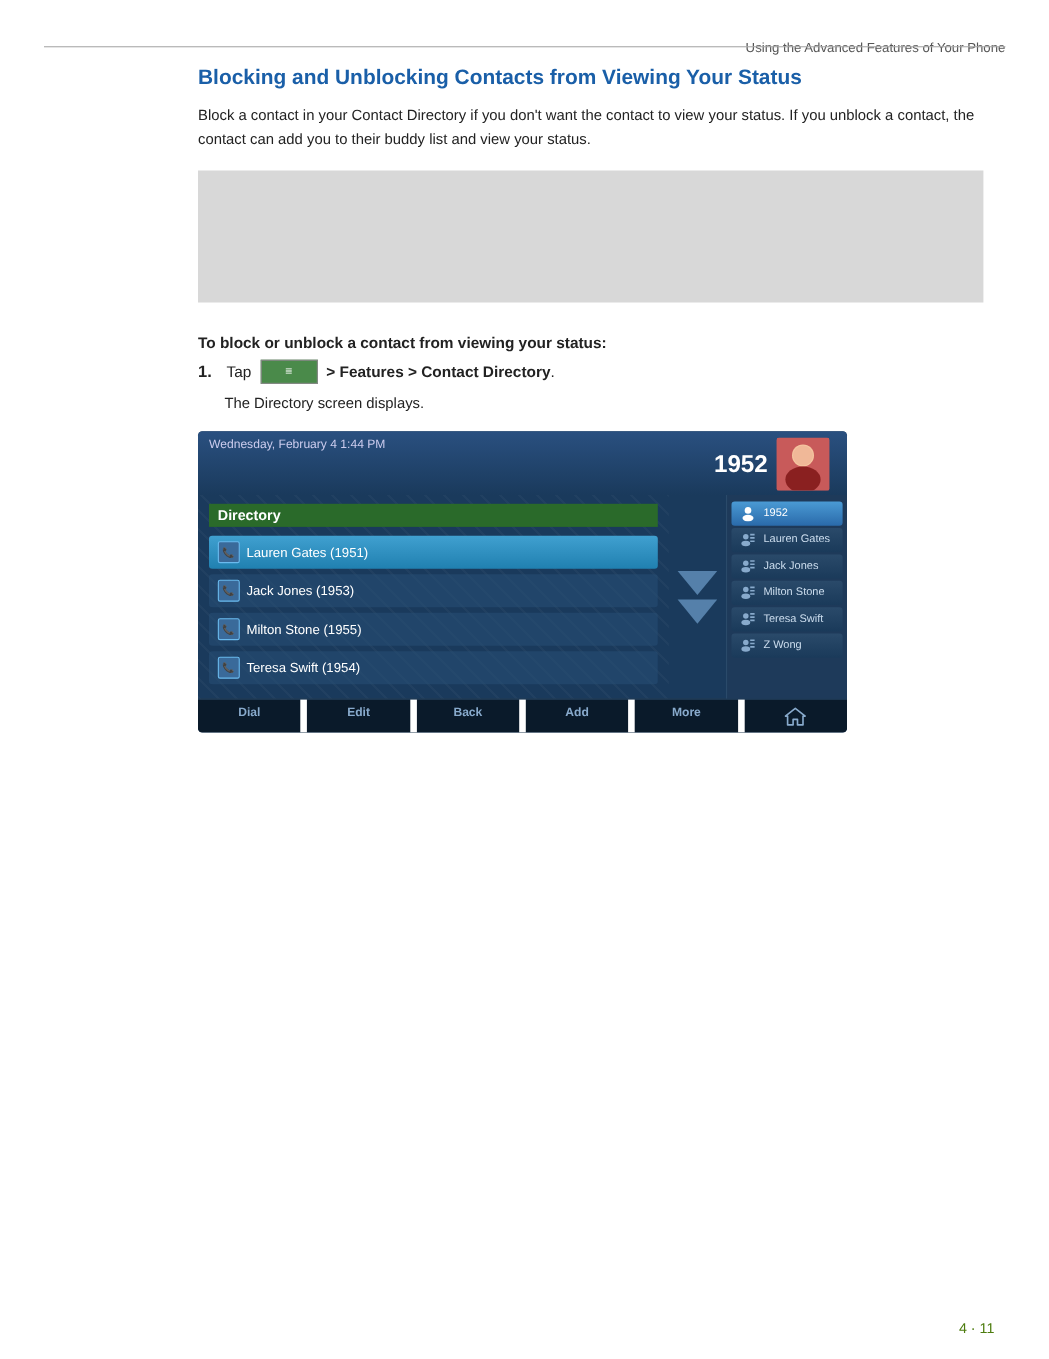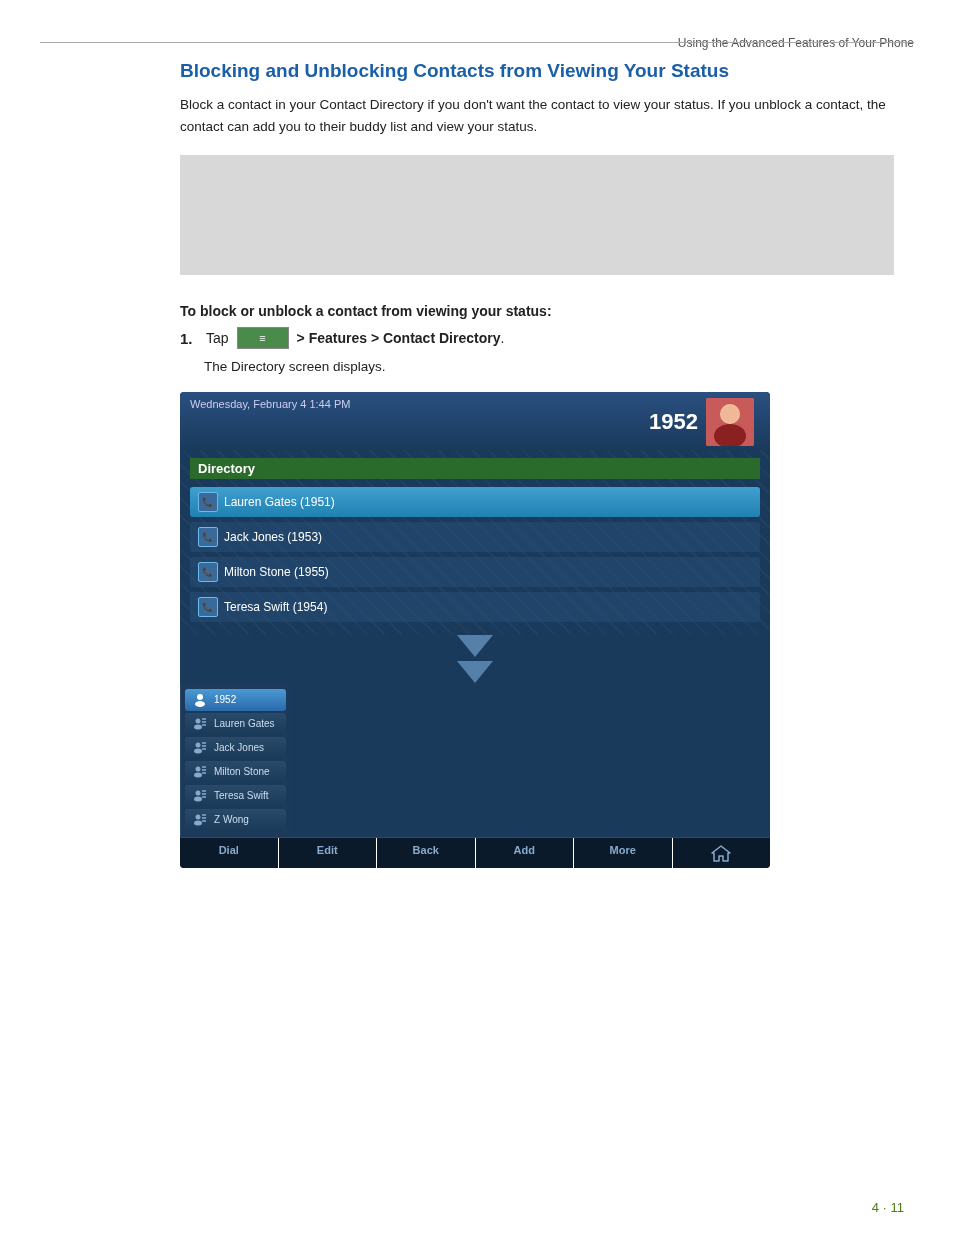--- a/index.html
+++ b/index.html
@@ -152,21 +152,20 @@
     
     .phone-avatar svg {
       width: 100%;
       height: 100%;
     }
 
     
     .phone-main {
       display: flex;
       gap: 0;
-      flex-direction: column;
     }
 
     
     .phone-left {
       flex: 1;
       background: linear-gradient(135deg, #1a3a5c 25%, #1e4060 75%);
       padding: 8px 10px;
       background-image: 
         repeating-linear-gradient(
           45deg,
@@ -284,21 +283,21 @@
       border-top: 1px solid #2a4a6a;
     }
     .bottom-btn {
       flex: 1;
       text-align: center;
       padding: 6px 0;
       font-size: 11px;
       font-weight: bold;
       color: #88aacc;
       cursor: pointer;
-      border-right: 1px solid #ffffff;
+      border-right: 6px solid #ffffff;
     }
     .bottom-btn:last-child {
       border-right: none;
     }
     .bottom-btn.home-btn {
       display: flex;
       align-items: center;
       justify-content: center;
     }
 

